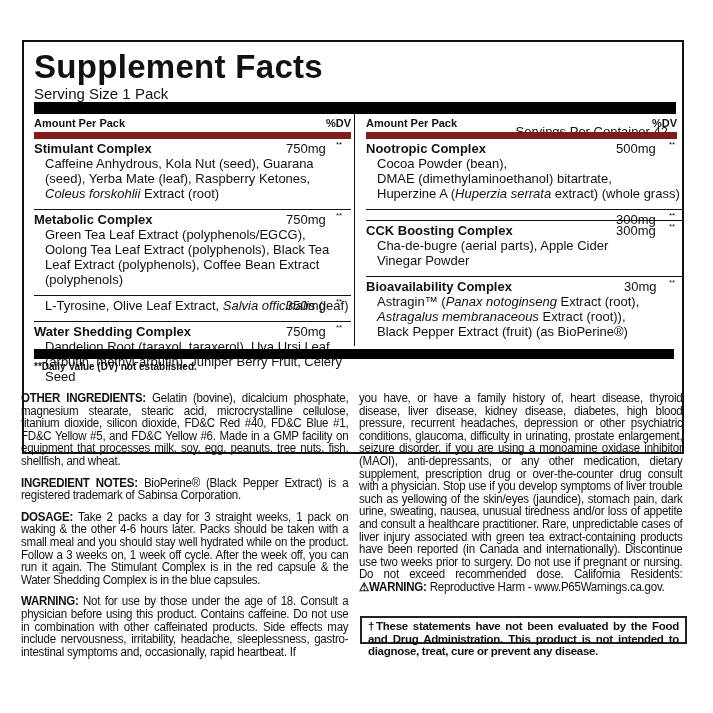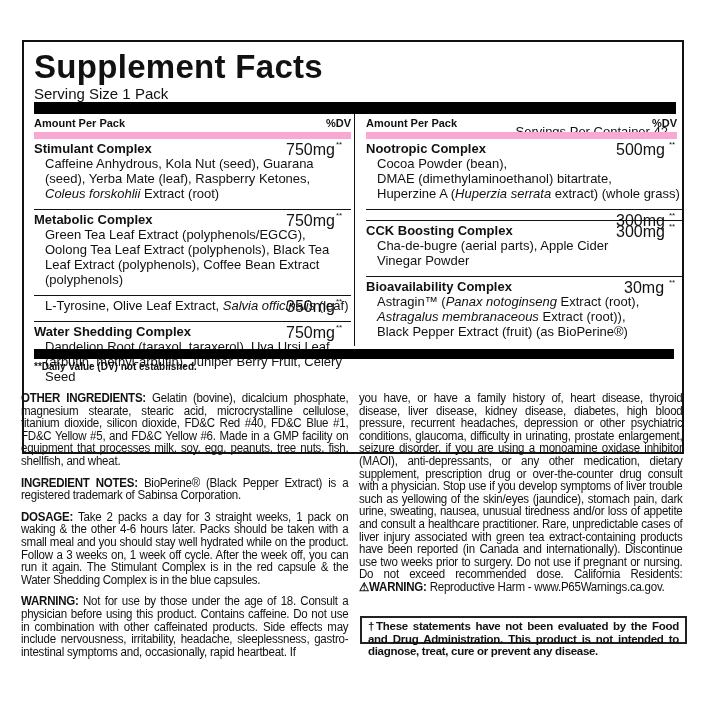--- a/index.html
+++ b/index.html
@@ -6,27 +6,27 @@
   body { width:713px; height:713px; position:relative; overflow:hidden; color:#111; font-family:"Liberation Sans", sans-serif; }
   .facts-box { position:absolute; left:22px; top:40px; width:662px; height:414px; border:2px solid #111; box-sizing:border-box; }
   .title { position:absolute; left:10px; top:6px; font-size:33px; font-weight:900; letter-spacing:0.3px; font-family:"Liberation Sans", sans-serif; }
   .serving-size { position:absolute; left:10px; top:43px; font-size:15px; }
   .servings-per { position:absolute; right:14px; top:43px; font-size:13px;margin-top:39px; }
   .bar-top { position:absolute; left:10px; right:6px; top:60px; height:12px; background:#000; }
   .col { position:absolute; top:72px; }
   .col-left { left:10px; width:325px; }
   .col-right { left:342px; width:311px; }
   .vdivider { position:absolute; left:330px; top:72px; width:1px; height:232px; background:#111; }
-  .col-head { height:18px; display:flex; justify-content:space-between; align-items:center; font-size:11px; font-weight:900; border-bottom:7px solid #f9a8d4; }
+  .col-head { height:18px; display:flex; justify-content:space-between; align-items:center; font-size:11px; font-weight:900; border-bottom:7px solid #7f1d1d; }
   .col-left .col-head { width:317px; }
   .grp { border-bottom:1px solid #111; padding:2px 0 8px 0; position:relative; }
   .grp:last-child { border-bottom:none; }
   .grp-row { display:flex; align-items:baseline; font-size:13px; line-height:15px; }
   .grp-name { font-weight:900; flex:0 0 auto; }
-  .grp-amt { position:absolute; top:2px; font-size:16px; }
+  .grp-amt { position:absolute; top:2px; font-size:13px; }
   .col-left .grp-amt { left:252px; }
   .col-right .grp-amt { left:250px; }
   .col-right .grp-amt.short { left:258px; }
   .grp-dv { position:absolute; top:1px; font-size:8px; letter-spacing:0; }
   .col-left .grp-dv { left:302px; }
   .col-right .grp-dv { left:303px; }
   .grp-ing { padding-left:11px; font-size:13px; line-height:15px; }
   .col-left .grp { width:317px; }
   .col-right .grp { width:318px; }
   i { font-style:italic;text-align:center; }

